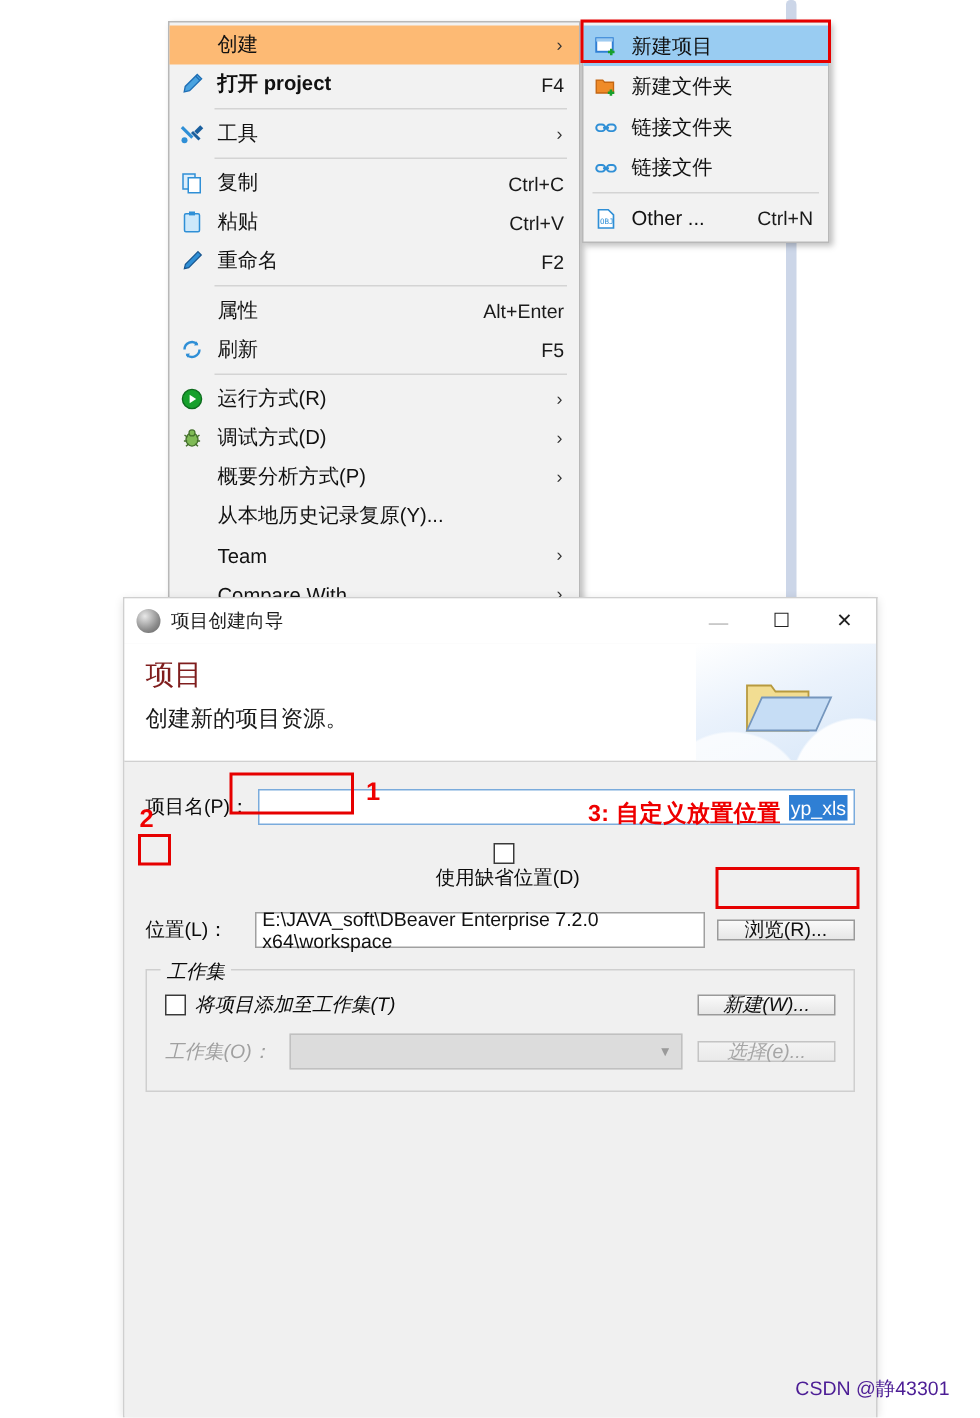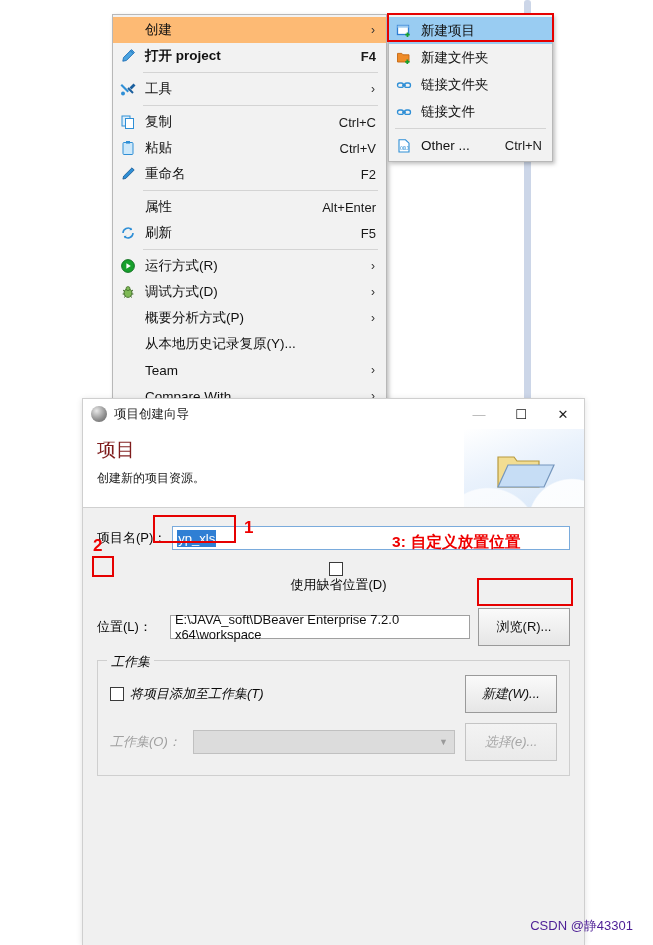--- a/index.html
+++ b/index.html
@@ -43,21 +43,21 @@
     white-space: nowrap;
   }
   .mi.tall { height: 27px; }
   .mi-icon {
     width: 22px; min-width: 22px; height: 18px;
     display: flex; align-items: center; justify-content: center;
     margin-right: 6px;
   }
   .mi-label { flex: 1; }
   .mi-accel { color: #1a1a1a; font-size: 13px; padding-right: 4px; }
-  .mi-accel.bold { font-weight: bold; }
+  .mi-accel.bold { font-weight: normal; }
   .mi-arrow { color: #333; font-size: 12px; width: 14px; text-align: center; }
   .mi.selected { background: #fdba74; }
   .mi.selected-sub { background: #99ccf2; }
   .sep { height: 1px; background: #d4d4d4; margin: 3px 8px 3px 30px; }
   .sep-full { height: 1px; background: #d4d4d4; margin: 3px 6px; }
 
   
   .red-box {
     position: absolute;
     border: 2px solid #e60000;
@@ -110,21 +110,21 @@
   .wc.dim { color: #b5b5b5; }
 
   .dlg-header {
     position: relative;
     height: 78px;
     background: #ffffff;
     padding: 6px 0 0 14px;
     overflow: hidden;
   }
   .dlg-h1 { font-size: 19px; font-weight: normal; color: #7f1d1d; margin: 2px 0 7px 0; }
-  .dlg-sub { font-size: 12px; color: #1a1a1a; }
+  .dlg-sub { font-size: 15px; color: #1a1a1a; }
   .header-art {
     position: absolute; right: 0; top: 0;
     width: 120px; height: 78px;
     background:
       radial-gradient(circle at 90% 120%, rgba(255,255,255,0.9) 0 30%, rgba(0,0,0,0) 31%),
       radial-gradient(circle at 20% 140%, rgba(255,255,255,0.75) 0 34%, rgba(0,0,0,0) 35%),
       linear-gradient(160deg, #ffffff 0%, #eaf2fc 45%, #d8e7f8 100%);
   }
   .folder { position: absolute; right: 26px; top: 18px; width: 64px; height: 46px; }
   .hr-line { height: 1px; background: #d0d0d0; }
@@ -137,39 +137,40 @@
   .lbl.dim { color: #a0a0a0; }
 
   .txtfield {
     height: 24px;
     border: 1px solid #7aabdc;
     background: #ffffff;
     font-size: 13px;
     color: #111;
     display: flex; align-items: center;
     padding: 0 4px;
+    justify-content: flex-end;
   }
   #name-field { flex: 1; margin-left: 6px; }
   .sel-text { background: #2f7fd4; color: #ffffff; padding: 1px 1px; }
 
   #loc-field {
     flex: 1; margin-left: 18px; margin-right: 8px;
     border: 1px solid #a0a0a0;
   }
 
   .checkrow { display: flex; align-items: center; margin: 4px 0 14px 10px; flex-direction: column; }
   .cbox {
     width: 14px; height: 14px;
     border: 1px solid #3a3a3a;
     background: #fff;
     margin-right: 6px;
   }
 
   .btn {
-    min-width: 92px; height: 38px;
+    min-width: 92px; height: 14px;
     border: 1px solid #9a9a9a;
     background: linear-gradient(#fafafa, #e6e6e6);
     font-size: 13px; color: #111;
     display: flex; align-items: center; justify-content: center;
     white-space: nowrap;
   }
   .btn.disabled { color: #a6a6a6; border-color: #c4c4c4;
     background: linear-gradient(#f3f3f3, #eaeaea); }
 
   .group {

